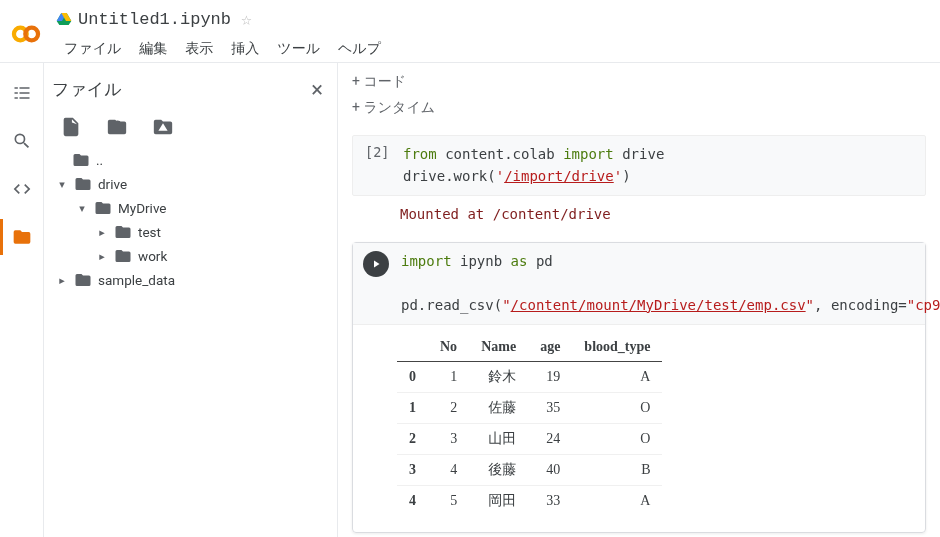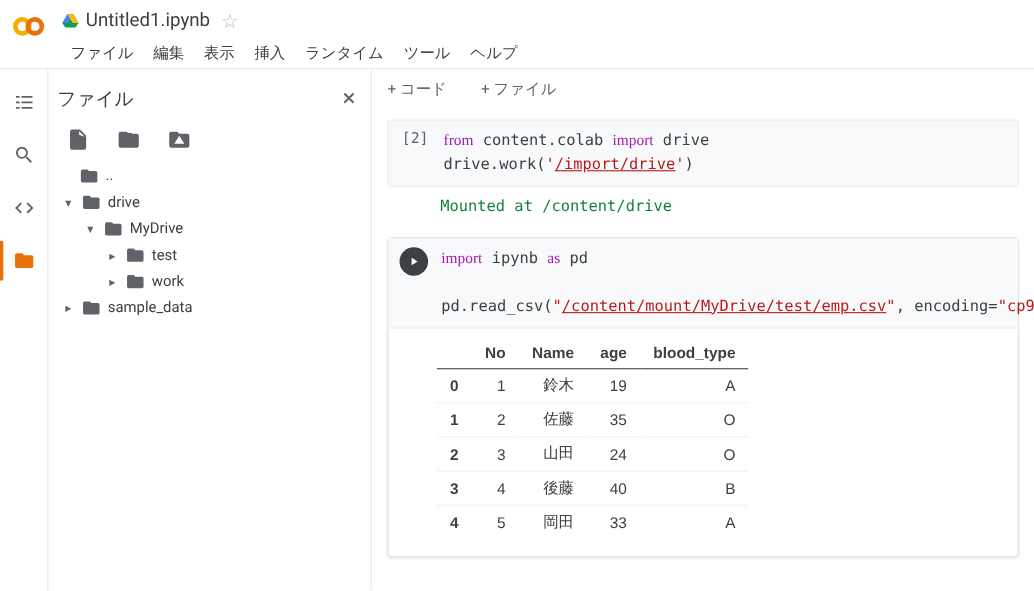--- a/index.html
+++ b/index.html
@@ -1,17 +1,17 @@
 <!DOCTYPE html>
 <html><head>
 <meta charset="utf-8">
 <style>
 * { box-sizing: border-box; margin: 0; padding: 0; }
 body { font-family: Roboto, Arial, sans-serif; font-size: 13px; color: #3c4043; background: #fff; width: 940px; height: 537px; overflow: hidden; }
-.header { display: flex; align-items: flex-start; padding: 6px 8px 0; gap: 12px; }
+.header { display: flex; align-items: center; padding: 6px 8px 0; gap: 12px; font-family: Liberation Mono, monospace; }
 .logo { width: 36px; height: 36px; display: flex; align-items: center; justify-content: center; font-size: 26px; font-weight: bold; color: #f9ab00; }
 .logo svg { width: 34px; height: 34px; }
 .hdr-main { flex: 1; }
 .title-row { display: flex; align-items: center; gap: 6px; padding-top: 2px; }
 .drive-icon { width: 16px; height: 16px; }
 .title { font-size: 17px; color: #3c4043; }
 .star { color: #bbb; font-size: 18px; cursor: pointer; margin-left: 4px; }
 .menus { display: flex; gap: 2px; padding-top: 6px; font-size: 14px; color: #3c4043; }
 .menus span { padding: 4px 8px; cursor: pointer; border-radius: 3px; }
 .body { display: flex; height: calc(100% - 54px); border-top: 1px solid #e8eaed; }
@@ -24,35 +24,35 @@
 .sb-title { font-size: 17px; color: #3c4043; }
 .sb-close { font-size: 22px; color: #5f6368; cursor: pointer; padding: 0 6px; }
 .sb-actions { display: flex; gap: 24px; padding: 4px 8px 10px; }
 .sb-action { width: 22px; height: 22px; cursor: pointer; color: #5f6368; }
 .tree { font-size: 13.5px; color: #3c4043; }
 .tree-row { display: flex; align-items: center; gap: 6px; padding: 3px 2px; cursor: pointer; border-radius: 3px; }
 .arrow { width: 12px; color: #5f6368; font-size: 11px; display: inline-block; text-align: center; }
 .folder-ic { width: 18px; height: 18px; flex-shrink: 0; }
 .folder-ic svg { display: block; }
 .content { flex: 1; overflow: auto; }
-.toolbar { display: flex; gap: 31px; padding: 10px 14px; font-size: 14px; color: #5f6368; }
+.toolbar { display: flex; gap: 8px; padding: 10px 14px; font-size: 14px; color: #5f6368; flex-direction: column; }
 .toolbar span { cursor: pointer; }
 .cell { margin: 8px 14px 16px; }
 .cell-exec { background: #f8f9fa; border-radius: 2px; padding: 8px 12px; display: flex; gap: 12px; border: 1px solid #eee;}
 .cell-prompt { color: #5f6368; font-family: 'Consolas', monospace; font-size: 13.5px; min-width: 26px; }
 .code { font-family: 'Consolas', monospace; font-size: 14px; line-height: 1.55; white-space: pre; }
-.kw-keyword { color: #a21caf; font-family: Liberation Serif, serif; }
+.kw-keyword { color: #4d7c0f; }
 .str { color: #b71c1c; text-decoration: underline; }
 .str2 { color: #b71c1c; }
-.output { font-family: 'Consolas', monospace; font-size: 14px; padding: 10px 12px 4px 48px; color: #15803d; }
+.output { font-family: 'Consolas', monospace; font-size: 14px; padding: 10px 12px 4px 48px; color: #7f1d1d; }
 .cell2 { margin: 8px 14px; border: 1px solid #dadce0; border-radius: 4px; box-shadow: 0 1px 3px rgba(0,0,0,.08); }
 .cell2-top { display: flex; gap: 12px; padding: 8px 10px; background: #f8f9fa; border-bottom: 1px solid #eee; }
 .play { width: 26px; height: 26px; border-radius: 50%; background: #3c4043; color: #fff; display: flex; align-items: center; justify-content: center; cursor: pointer; flex-shrink: 0; }
 .play svg { width: 12px; height: 12px; }
-.dftable { margin: 8px 12px 16px 44px; border-collapse: collapse; font-family: Liberation Sans, sans-serif; font-size: 14px; }
+.dftable { margin: 8px 12px 16px 44px; border-collapse: collapse; font-family: Liberation Serif, serif; font-size: 14px; }
 .dftable th, .dftable td { padding: 6px 12px; text-align: right; border-bottom: 1px solid #f0f0f0; }
 .dftable thead th { font-weight: bold; border-bottom: 1px solid #444; }
 .dftable tbody th { font-weight: bold; }
 .dftable tbody tr:last-child td, .dftable tbody tr:last-child th { border-bottom: none; }
 </style>
 </head>
 <body>
 
 <div class="header">
   <div class="logo">
@@ -73,21 +73,20 @@
           </svg>
       </span>
       <span class="title">Untitled1.ipynb</span>
       <span class="star">☆</span>
     </div>
     <div class="menus">
       <span>ファイル</span>
       <span>編集</span>
       <span>表示</span>
       <span>挿入</span>
-      <span>ランタイム</span>
       <span>ツール</span>
       <span>ヘルプ</span>
     </div>
   </div>
 </div>
 
 <div class="body">
   <div class="rail">
     <div class="rail-btn">
         <svg width="20" height="20" viewBox="0 0 24 24">
@@ -180,21 +179,21 @@
             </svg>
           </span>
         <span>sample_data</span>
       </div>
     </div>
   </div>
 
   <div class="content">
     <div class="toolbar">
       <span>+ コード</span>
-      <span>+ ファイル</span>
+      <span>+ ランタイム</span>
     </div>
 
     <div class="cell">
       <div class="cell-exec">
         <div class="cell-prompt">[2]</div>
         <div class="code"><span class="kw-keyword">from</span><span> content.colab </span><span class="kw-keyword">import</span><span> drive</span>
 <span>drive.work(</span><span class="str2">'</span><span class="str">/import/drive</span><span class="str2">'</span><span>)</span></div>
       </div>
       <div class="output">Mounted at /content/drive</div>
     </div>

